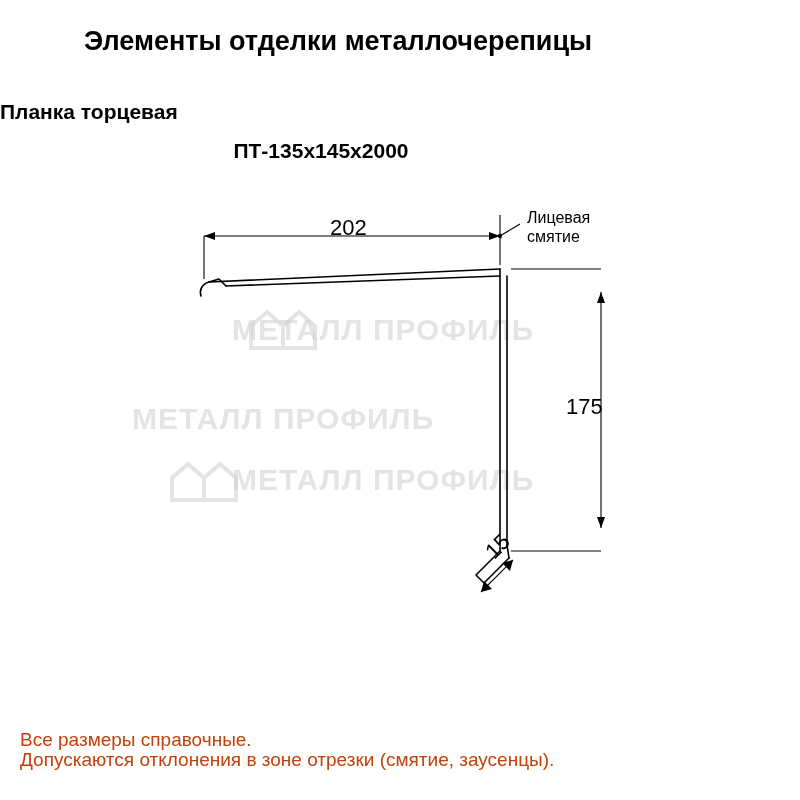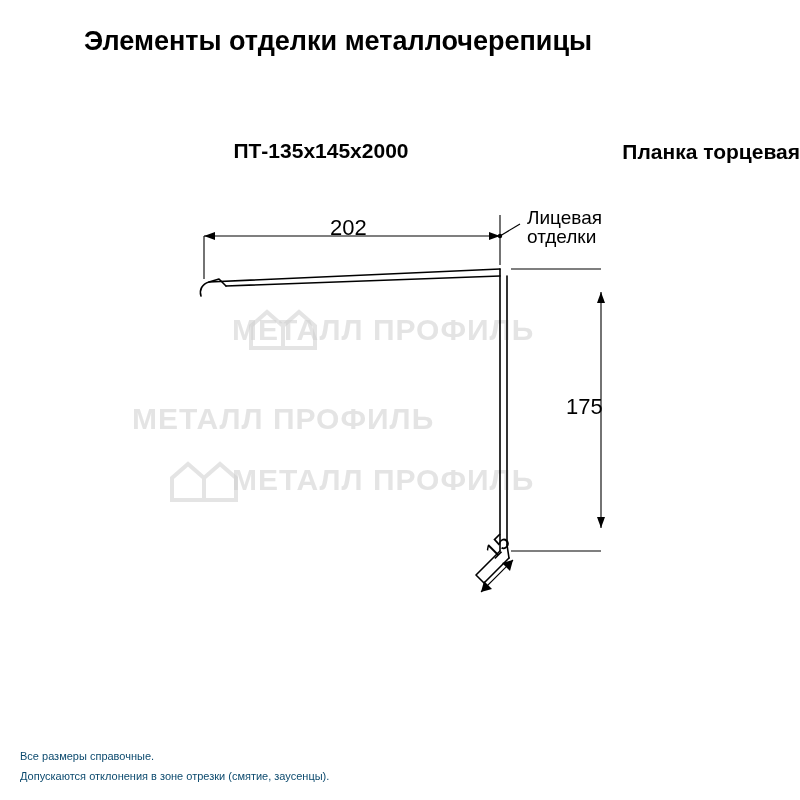--- a/index.html
+++ b/index.html
@@ -27,48 +27,47 @@
     text-align: center;
     font-size: 27px;
     font-weight: bold;
     letter-spacing: 0px;
   }
   .subtitle {
     position: absolute;
     top: 100px;
     left: 0;
     width: 800px;
-    text-align: right;
+    text-align: left;
     font-size: 21px;
     font-weight: bold;
-    margin-top: 40px;
   }
   .code {
     position: absolute;
     top: 139px;
     left: 0;
     width: 642px;
     text-align: center;
     font-size: 21px;
     font-weight: bold;
   }
   .drawing {
     position: absolute;
     top: 0;
     left: 0;
     width: 800px;
     height: 800px;
   }
   .footnotes {
     position: absolute;
     left: 20px;
-    bottom: 14px;
-    font-size: 11px;
+    bottom: 30px;
+    font-size: 19px;
     line-height: 20px;
-    color: #0c4a6e;
+    color: #c2410c;
   }
   .footnotes div { white-space: nowrap; }
   .wm {
     position: absolute;
     color: #cfcfcf;
     opacity: 0.55;
     font-weight: bold;
     letter-spacing: 1px;
     pointer-events: none;
     user-select: none;
@@ -83,21 +82,21 @@
     user-select: none;
     opacity: 0.55;
   }
   .dim-label {
     position: absolute;
     font-size: 22px;
     color: #000;
   }
   .face-label {
     position: absolute;
-    font-size: 19px;
+    font-size: 16px;
     line-height: 19px;
     color: #000;
     text-align: left;
     white-space: nowrap;
   }
 </style>
 </head>
 <body>
 
 <div class="page">
@@ -164,21 +163,21 @@
 
     <circle cx="500" cy="236" r="2.2" fill="#000000"></circle>
   </svg>
 
   <div class="dim-label" style="left:330px; top:215px;">202</div>
   <div class="dim-label" style="left:566px; top:394px;">175</div>
   <div class="dim-label" style="left:480px; top:546px; transform: rotate(-45deg); transform-origin: left top;">15</div>
 
   <div class="face-label" style="left:527px; top:208px;">
     <div>Лицевая</div>
-    <div>отделки</div>
+    <div>смятие</div>
   </div>
 
   <div class="footnotes">
     <div>Все размеры справочные.</div>
     <div>Допускаются отклонения в зоне отрезки (смятие, заусенцы).</div>
   </div>
 
 </div>
 
 </body></html>

